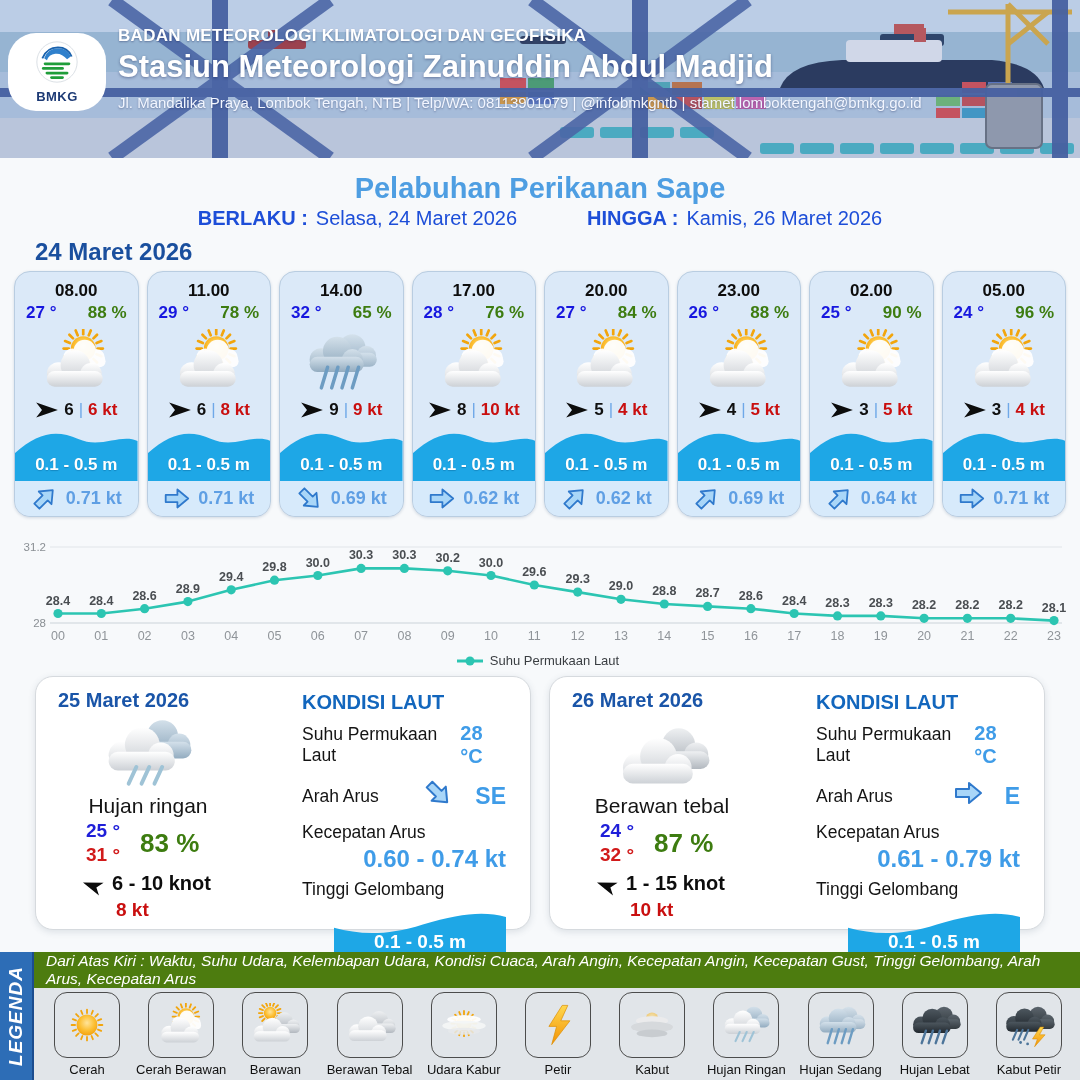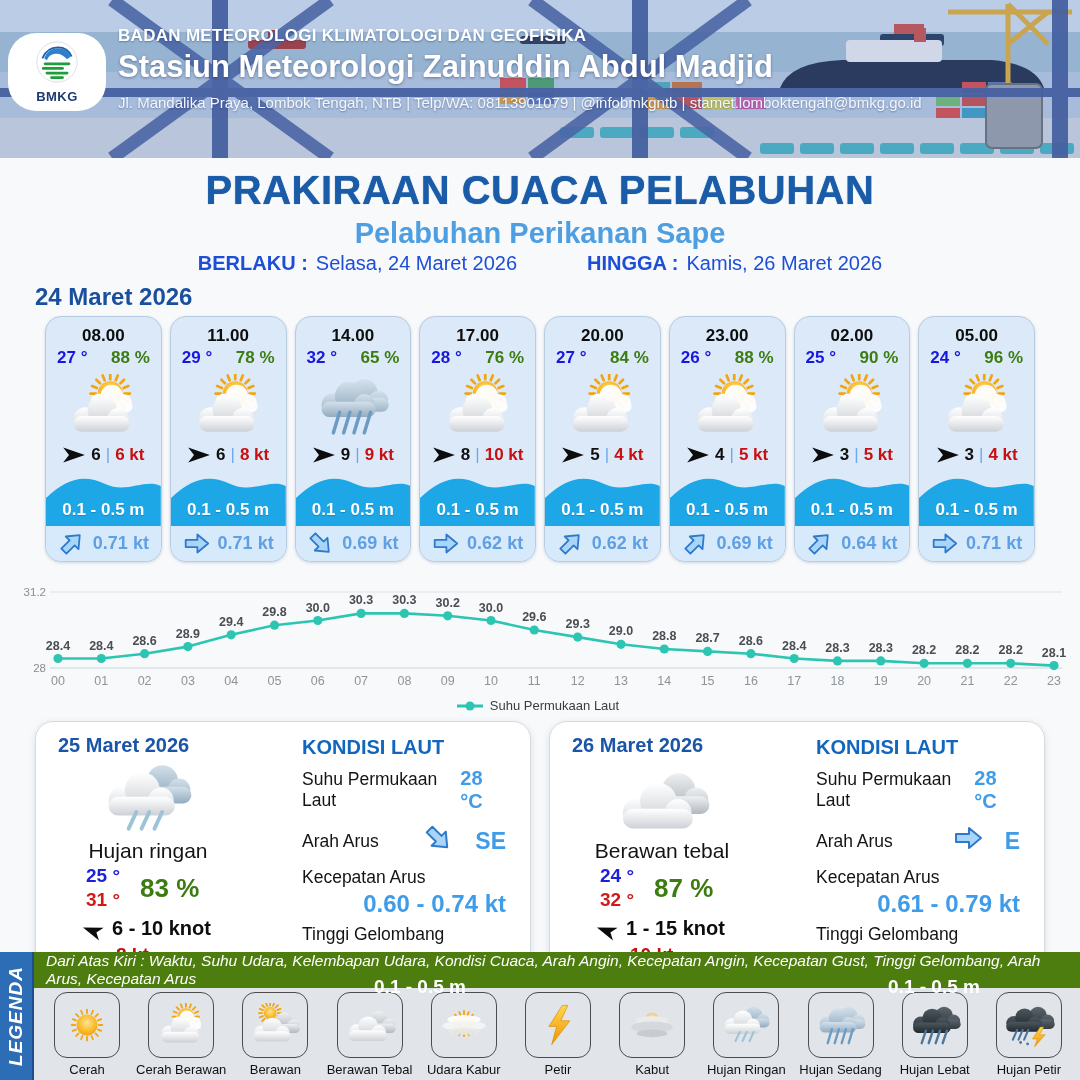--- a/index.html
+++ b/index.html
@@ -20,21 +20,21 @@
   
   .titleblock{text-align:center;padding-top:10px;background:#f7f9fb;}
   .main-title{font-size:40px;font-weight:800;color:#1b5ca9;letter-spacing:.5px;
               text-shadow:0 0 1px #1b5ca9, 2px 2px 0 #ffffff;}
   .sub-title{font-size:29px;font-weight:bold;color:#4e9ee2;margin-top:4px;}
   .validity{margin-top:2px;font-size:20px;color:#1d4ed8;display:flex;justify-content:center;gap:70px;}
   .validity b{font-weight:bold;margin-right:8px;}
 
   
   .date-label{font-size:24px;font-weight:bold;color:#1a4f9e;margin:8px 0 5px 35px;}
-  .cards{display:flex;gap:8px;padding:0 45px;}
+  .cards{display:flex;gap:8px;padding:0 14px;}
   .card{flex:1;height:244px;background:#dbe9f8;border:1px solid #b9cde1;border-radius:16px;
         overflow:hidden;display:flex;flex-direction:column;box-shadow:0 1px 3px rgba(40,70,110,.18);}
   .card-time{text-align:center;font-size:17px;font-weight:bold;color:#0d0d0d;margin-top:9px;}
   .card-th{display:flex;justify-content:space-between;padding:2px 11px 0 11px;font-size:17px;font-weight:bold;}
   .card-temp{color:#1717df;}
   .card-hum{color:#3d7c10;}
   .card-icon{height:72px;display:flex;align-items:center;justify-content:center;margin-top:2px;}
   .card-wind{display:flex;align-items:center;justify-content:center;gap:5px;font-size:17px;font-weight:bold;color:#101010;height:26px;}
   .card-wind .sep{color:#6fa8e8;font-weight:normal;}
   .card-wind .gust{color:#c90f0f;}
@@ -215,21 +215,20 @@
       <div class="logo-text">BMKG</div>
     </div>
     <div class="hero-text">
       <div class="hero-org">BADAN METEOROLOGI KLIMATOLOGI DAN GEOFISIKA</div>
       <div class="hero-station">Stasiun Meteorologi Zainuddin Abdul Madjid</div>
       <div class="hero-contact">Jl. Mandalika Praya, Lombok Tengah, NTB | Telp/WA: 08113901079 | @infobmkgntb | stamet.lomboktengah@bmkg.go.id</div>
     </div>
   </div>
 
   <div class="titleblock">
-    <div class="main-title">PRAKIRAAN CUACA PELABUHAN</div>
     <div class="sub-title">Pelabuhan Perikanan Sape</div>
     <div class="validity">
       <span><b>BERLAKU :</b><span>Selasa, 24 Maret 2026</span></span>
       <span><b>HINGGA :</b><span>Kamis, 26 Maret 2026</span></span>
     </div>
   </div>
 
   <div class="date-label">24 Maret 2026</div>
   <div class="cards" id="cards">
       <div class="card">
@@ -1200,18 +1199,18 @@
                 <rect x="5" y="27" width="57" height="16" rx="8"></rect>
               </g>
               <line x1="23" y1="38" x2="17" y2="52" stroke="#4d759a" stroke-width="3" stroke-linecap="round"></line>
               <line x1="31" y1="38" x2="25" y2="52" stroke="#4d759a" stroke-width="3" stroke-linecap="round"></line>
               <line x1="39" y1="38" x2="33" y2="52" stroke="#4d759a" stroke-width="3" stroke-linecap="round"></line>
               <circle cx="28" cy="56" r="2" fill="#4d759a"></circle>
               <circle cx="38" cy="58" r="2" fill="#4d759a"></circle>
               <polygon points="56,34 45,51 52,51 48,62 63,45 55,45 61,34" fill="url(#gBolt)" stroke="#dd8e00" stroke-width="0.8"></polygon>
             </svg>
           </div>
-          <div class="legend-label">Hujan Petir</div>
+          <div class="legend-label">Kabut Petir</div>
         </div>
       </div>
   </div>
 
 </div>
 
 </body></html>

